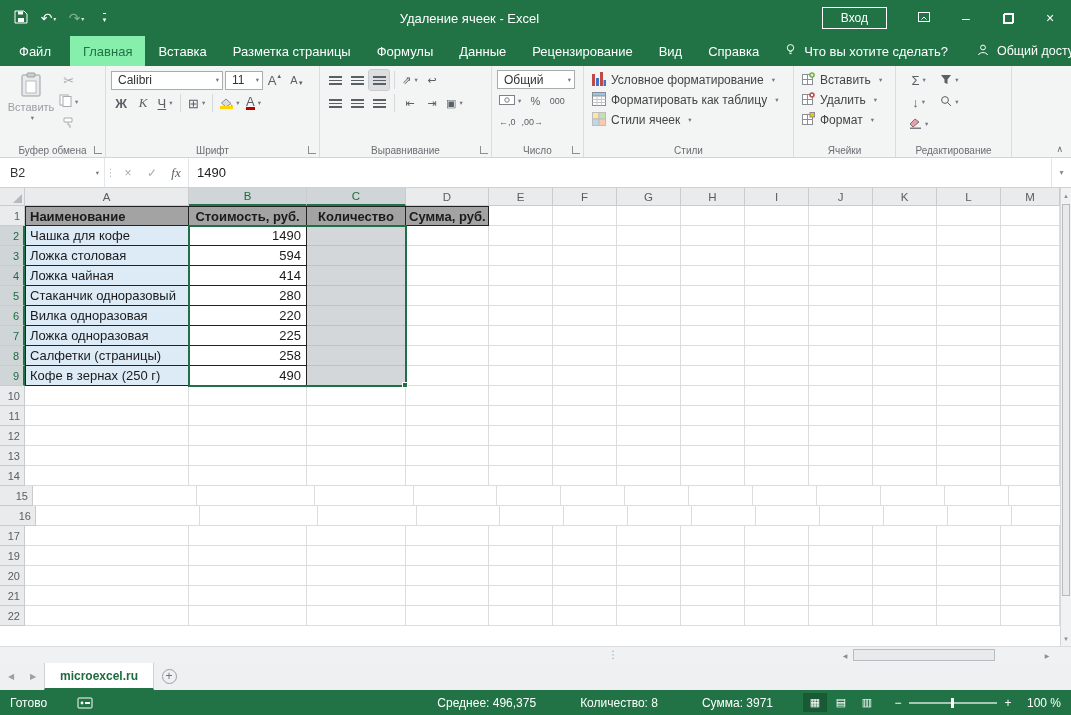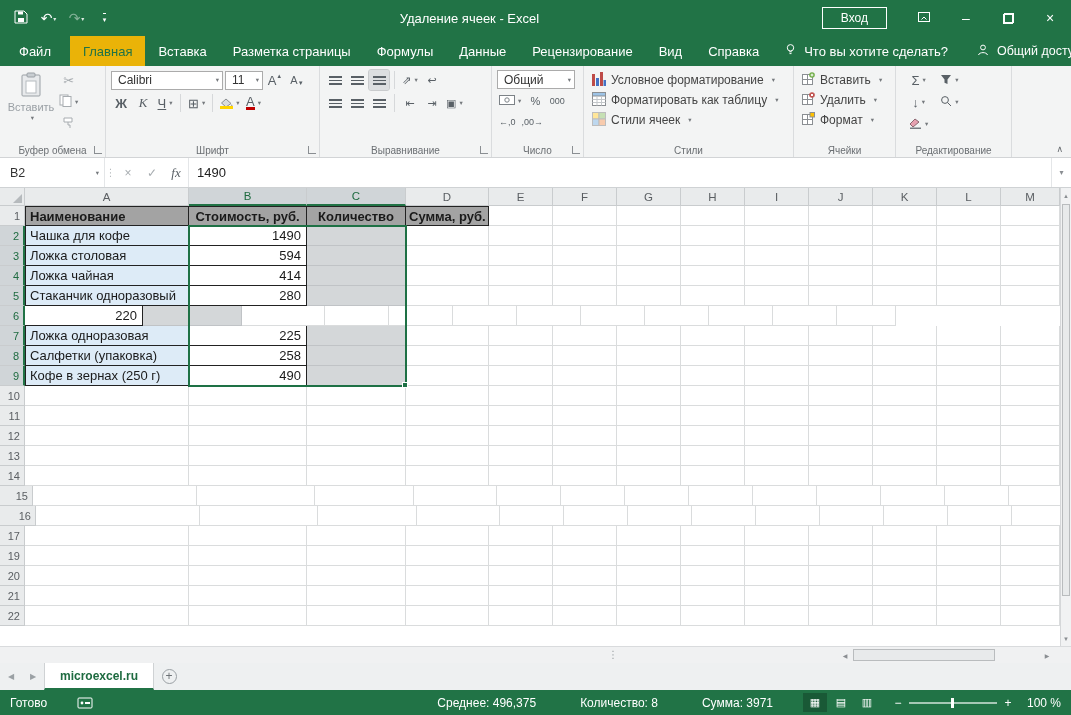--- a/index.html
+++ b/index.html
@@ -18,21 +18,21 @@
   .signin{border:1px solid #fff;background:transparent;color:#fff;font-size:12px;padding:3px 18px;margin-right:16px;font-family:inherit;cursor:default;}
   .wbtn{width:42px;height:100%;display:flex;align-items:center;justify-content:center;font-size:14px;}
   .maxico{position:relative;width:11px;height:11px;}
   .maxico::before{content:"";position:absolute;left:0;bottom:0;width:8px;height:8px;border:1px solid #fff;}
   .maxico::after{content:"";position:absolute;right:0;top:0;width:8px;height:8px;border:1px solid #fff;}
 
   
   .tabrow{height:30px;background:#217346;display:flex;align-items:stretch;color:#fff;font-size:13px;}
   .tab{padding:0 13px;display:flex;align-items:center;white-space:nowrap;}
   .tab.file{padding:0 19px;}
-  .tab.active{background:#eab308;color:#217346;}
+  .tab.active{background:#86efac;color:#217346;}
   .tellme{display:flex;align-items:center;gap:7px;padding:0 12px;white-space:nowrap;}
   .share{margin-left:auto;display:flex;align-items:center;gap:7px;padding:0 16px;font-size:12.5px;white-space:nowrap;}
 
   
   .ribbon{height:92px;background:#f3f4f4;display:flex;position:relative;border-bottom:1px solid #d2d4d6;}
   .group{position:relative;height:100%;padding:4px 3px 16px 5px;border-right:1px solid #dadcde;display:flex;flex-direction:column;flex:0 0 auto;}
   .glabel{position:absolute;bottom:1px;left:0;right:0;text-align:center;font-size:10px;color:#6a6e72;white-space:nowrap;}
   .launcher{position:absolute;right:3px;bottom:3px;width:8px;height:8px;border-left:1px solid #8a8e92;border-bottom:1px solid #8a8e92;}
   .rrow{display:flex;align-items:center;gap:2px;margin-bottom:3px;}
   .mbtn{min-width:20px;height:20px;display:flex;align-items:center;justify-content:center;color:#596066;font-size:13px;border-radius:2px;padding:0 2px;white-space:nowrap;}
@@ -557,20 +557,21 @@
         <div class="c" style="width:64px"></div>
         <div class="c" style="width:64px"></div>
         <div class="c" style="width:64px"></div>
         <div class="c" style="width:64px"></div>
         <div class="c" style="width:64px"></div>
         <div class="c" style="width:64px"></div>
         <div class="c" style="width:59px"></div>
       </div>
       <div class="grow">
         <div class="rh rhsel" style="width:25px">6</div>
+        <div class="c ca" style="width:164px">Вилка одноразовая</div>
         <div class="c cb" style="width:118px">220</div>
         <div class="c csel" style="width:99px"></div>
         <div class="c" style="width:83px"></div>
         <div class="c" style="width:64px"></div>
         <div class="c" style="width:64px"></div>
         <div class="c" style="width:64px"></div>
         <div class="c" style="width:64px"></div>
         <div class="c" style="width:64px"></div>
         <div class="c" style="width:64px"></div>
         <div class="c" style="width:64px"></div>
@@ -588,21 +589,21 @@
         <div class="c" style="width:64px"></div>
         <div class="c" style="width:64px"></div>
         <div class="c" style="width:64px"></div>
         <div class="c" style="width:64px"></div>
         <div class="c" style="width:64px"></div>
         <div class="c" style="width:64px"></div>
         <div class="c" style="width:59px"></div>
       </div>
       <div class="grow">
         <div class="rh rhsel" style="width:25px">8</div>
-        <div class="c ca" style="width:164px">Салфетки (упаковка)</div>
+        <div class="c ca" style="width:164px">Салфетки (страницы)</div>
         <div class="c cb" style="width:118px">258</div>
         <div class="c csel" style="width:99px"></div>
         <div class="c" style="width:83px"></div>
         <div class="c" style="width:64px"></div>
         <div class="c" style="width:64px"></div>
         <div class="c" style="width:64px"></div>
         <div class="c" style="width:64px"></div>
         <div class="c" style="width:64px"></div>
         <div class="c" style="width:64px"></div>
         <div class="c" style="width:64px"></div>

